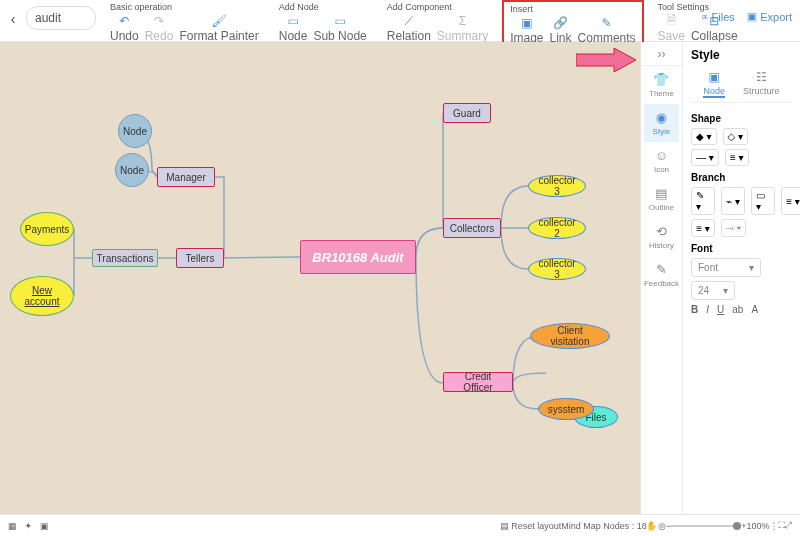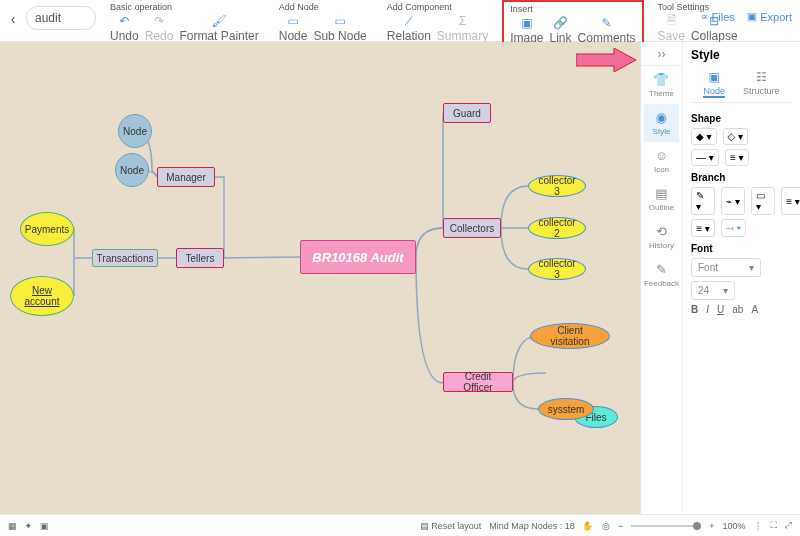--- a/index.html
+++ b/index.html
@@ -36,21 +36,21 @@
 .rb-tabs{display:flex;gap:18px;margin-bottom:10px;justify-content:center;border-bottom:1px solid #eee;padding-bottom:4px}
 .rb-tab{display:flex;flex-direction:column;align-items:center;font-size:9px;color:#888;gap:2px}
 .rb-tab.active{color:#4a90d9;border-bottom:2px solid #4a90d9}
 .rb-section{font-size:10px;font-weight:bold;margin:6px 0 4px 0}
 .rb-ctrlrow{display:flex;gap:6px;margin-bottom:4px}
 .rb-ctrl{border:1px solid #ddd;border-radius:3px;padding:2px 4px;font-size:10px;display:flex;align-items:center;gap:2px;min-width:24px;justify-content:center}
 .rb-select{border:1px solid #ddd;border-radius:3px;padding:3px 6px;font-size:10px;color:#888;width:70px;display:flex;justify-content:space-between;align-items:center;margin-bottom:4px}
 .rb-fontbtns{display:flex;gap:8px;font-size:10px;color:#666}
 .statusbar{position:absolute;left:0;right:0;bottom:0;height:22px;background:#fff;border-top:1px solid #e5e5e5;display:flex;align-items:center;font-size:9px;color:#666;padding:0 8px}
 .sb-left{display:flex;gap:8px;align-items:center}
-.sb-right{margin-left:auto;display:flex;gap:8px;align-items:center}
+.sb-right{margin-left:auto;display:flex;align-items:center}
 .zoom-slider{width:70px;height:2px;background:#ccc;position:relative}
 .zoom-thumb{position:absolute;right:0;top:-3px;width:8px;height:8px;background:#888;border-radius:50%}
 </style>
 </head>
 <body>
 
 <div class="topbar">
   <div class="back">‹</div>
   <input class="title-input" value="audit" style="">
   <div id="tgroups" style="display:flex">

